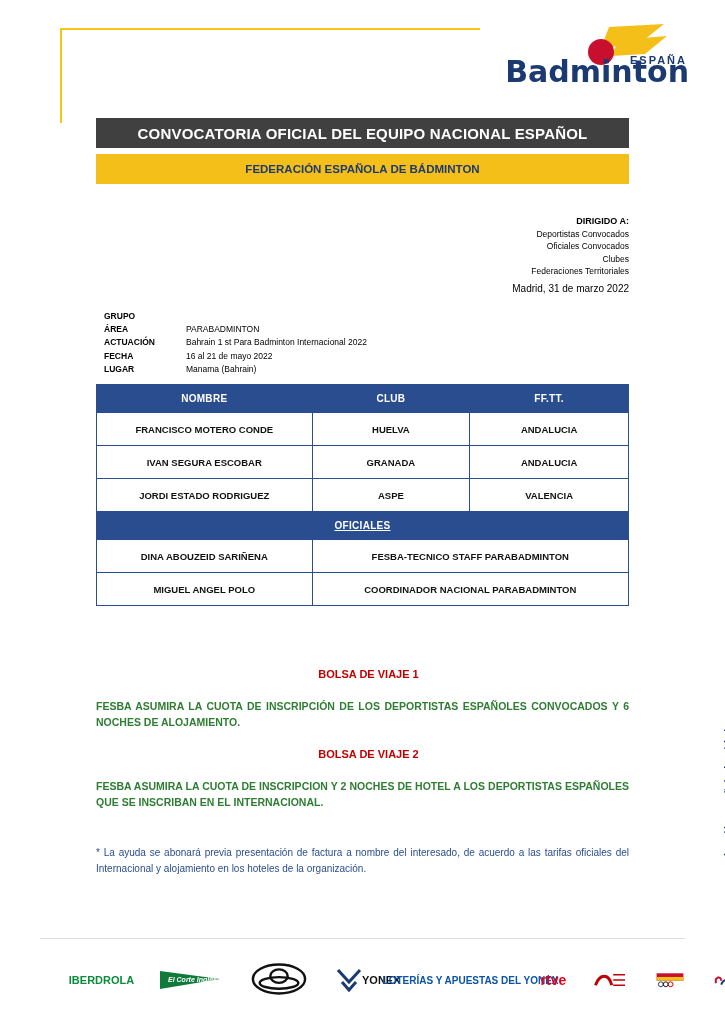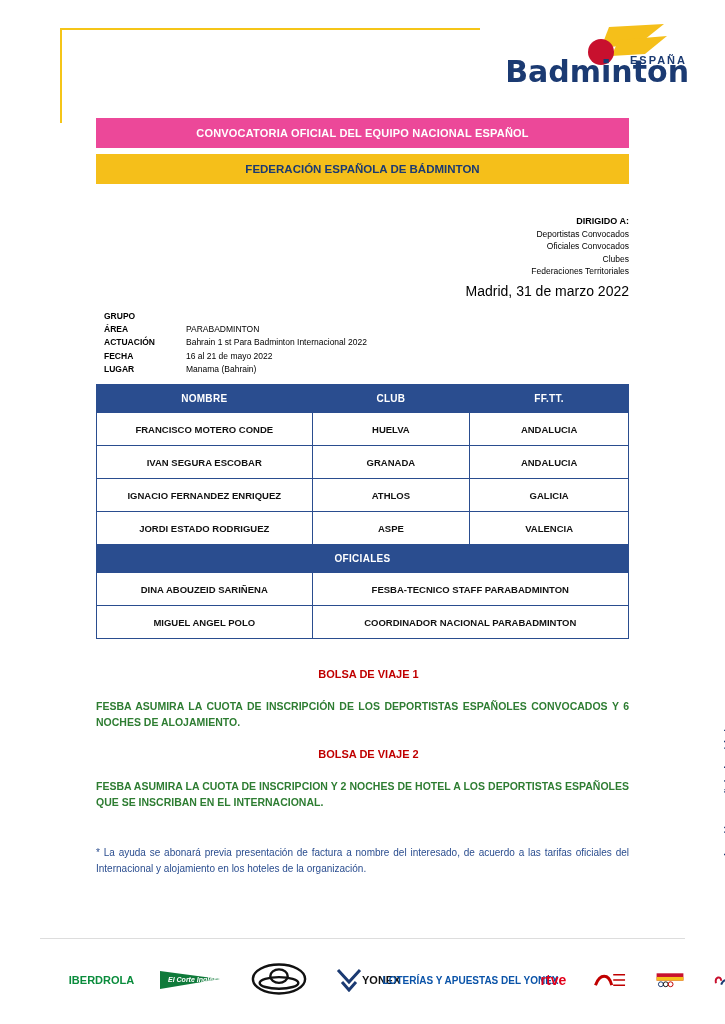--- a/index.html
+++ b/index.html
@@ -54,23 +54,23 @@
     font-family: "DejaVu Sans", sans-serif;
   }
 
   
   .hdr-blue {
     position: absolute;
     left: 96px;
     top: 118px;
     width: 533px;
     height: 30px;
-    background: #ec4899;
+    background: #404040;
     color: #ffffff;
-    font-size: 11px;
+    font-size: 15px;
     font-weight: bold;
     display: flex;
     align-items: center;
     justify-content: center;
     letter-spacing: .2px;
   }
   .hdr-yellow {
     position: absolute;
     left: 96px;
     top: 154px;
@@ -96,21 +96,21 @@
     color: #000;
     line-height: 1.45;
   }
   .dirigido .title { font-weight: bold; font-size: 9px; }
   .fecha-madrid {
     position: absolute;
     right: 96px;
     top: 283px;
     width: 300px;
     text-align: right;
-    font-size: 14px;
+    font-size: 10px;
     color: #000;
   }
 
   
   .meta {
     position: absolute;
     left: 104px;
     top: 310px;
     font-size: 8.5px;
     color: #000;
@@ -143,20 +143,21 @@
     font-size: 10px;
     letter-spacing: .3px;
     height: 28px;
   }
   .tbl .section-row td {
     background: #2a4d8f;
     color: #ffffff;
     font-size: 10px;
     letter-spacing: .3px;
     height: 28px;
+    text-decoration: underline;
   }
   .col-name { width: 216px; }
   .col-club { width: 158px; }
   .col-fftt { width: 159px; }
 
   
   .bolsa-title {
     position: absolute;
     left: 102px;
     width: 533px;
@@ -310,25 +311,20 @@
       <td>FRANCISCO MOTERO CONDE</td>
       <td>HUELVA</td>
       <td>ANDALUCIA</td>
     </tr>
     <tr>
       <td>IVAN SEGURA ESCOBAR</td>
       <td>GRANADA</td>
       <td>ANDALUCIA</td>
     </tr>
     <tr>
-      <td>IGNACIO FERNANDEZ ENRIQUEZ</td>
-      <td>ATHLOS</td>
-      <td>GALICIA</td>
-    </tr>
-    <tr>
       <td>JORDI ESTADO RODRIGUEZ</td>
       <td>ASPE</td>
       <td>VALENCIA</td>
     </tr>
     <tr class="section-row">
       <td colspan="3">OFICIALES</td>
     </tr>
     <tr>
       <td>DINA ABOUZEID SARIÑENA</td>
       <td colspan="2">FESBA-TECNICO STAFF PARABADMINTON</td>

